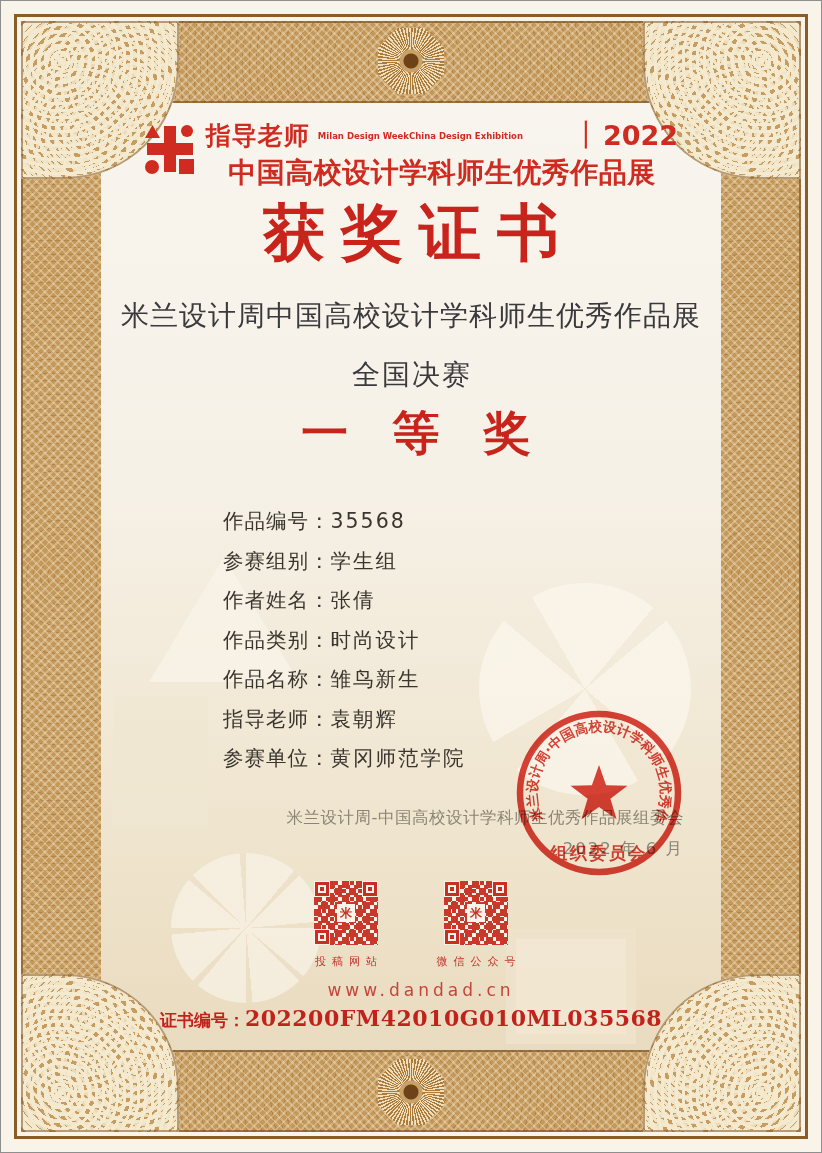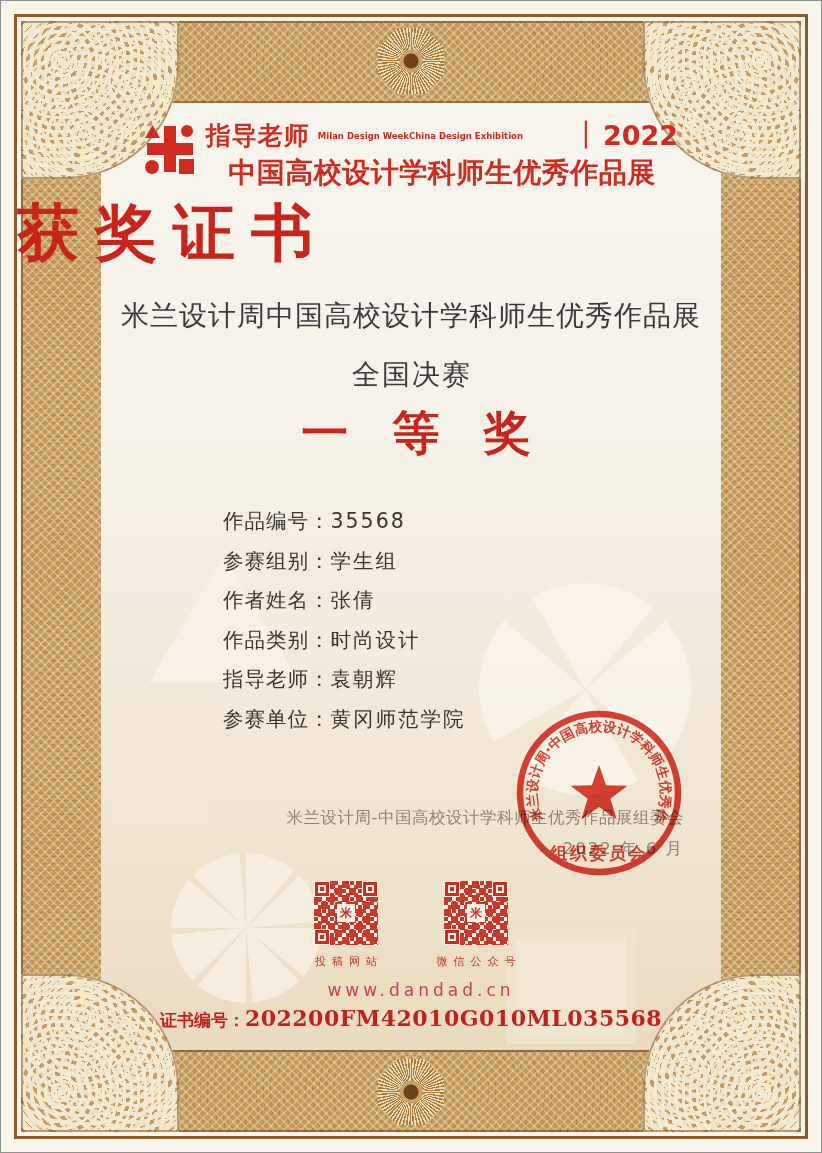--- a/index.html
+++ b/index.html
@@ -59,21 +59,21 @@
   .logo-mark{width:52px;height:52px;margin-top:6px;}
   .logo-text{display:flex;flex-direction:column;}
   .logo-line1{display:flex;align-items:center;gap:8px;}
   .logo-cn-title{color:#d02b20;font-size:25px;font-weight:bold;letter-spacing:1px;}
   .logo-en{display:flex;flex-direction:row;color:#d02b20;font-size:8.5px;font-weight:bold;
         line-height:1.25;margin-top:2px;}
   .logo-year{display:flex;align-items:center;margin-left:42px;color:#d02b20;font-weight:bold;font-size:27px;}
   .logo-year .divider{font-weight:normal;margin-right:3px;transform:scaleY(1.1);}
   .logo-subtitle{color:#d02b20;font-size:28px;font-weight:bold;letter-spacing:.5px;margin-top:1px;text-align:center;}
   
-  .cert-title{position:absolute;top:190px;left:0;right:0;text-align:left;z-index:2;
+  .cert-title{position:absolute;top:190px;left:0;right:0;text-align:center;z-index:2;
         font-family:"DejaVu Serif",serif;font-size:62px;font-weight:bold;color:#c8241b;
         letter-spacing:16px;padding-left:16px;}
   .sub1{position:absolute;top:296px;left:0;right:0;text-align:center;z-index:2;
         color:#3a393c;font-size:28px;letter-spacing:1px;}
   .sub2{position:absolute;top:355px;left:0;right:0;text-align:center;z-index:2;
         color:#3a393c;font-size:28px;letter-spacing:2px;padding-left:2px;}
   .award{position:absolute;top:401px;left:0;right:8px;text-align:center;z-index:2;
         font-family:"DejaVu Serif",serif;font-size:47px;font-weight:bold;color:#c8241b;
         letter-spacing:14px;padding-left:32px;}
   
@@ -175,20 +175,24 @@
     </div>
     <div class="field-row">
       <span class="field-label">作者姓名：</span>
       <span class="field-value">张倩</span>
     </div>
     <div class="field-row">
       <span class="field-label">作品类别：</span>
       <span class="field-value">时尚设计</span>
     </div>
     <div class="field-row">
+      <span class="field-label">作品名称：</span>
+      <span class="field-value">雏鸟新生</span>
+    </div>
+    <div class="field-row">
       <span class="field-label">指导老师：</span>
       <span class="field-value">袁朝辉</span>
     </div>
     <div class="field-row">
       <span class="field-label">参赛单位：</span>
       <span class="field-value">黄冈师范学院</span>
     </div>
   </div>
 
   <div class="signoff">

